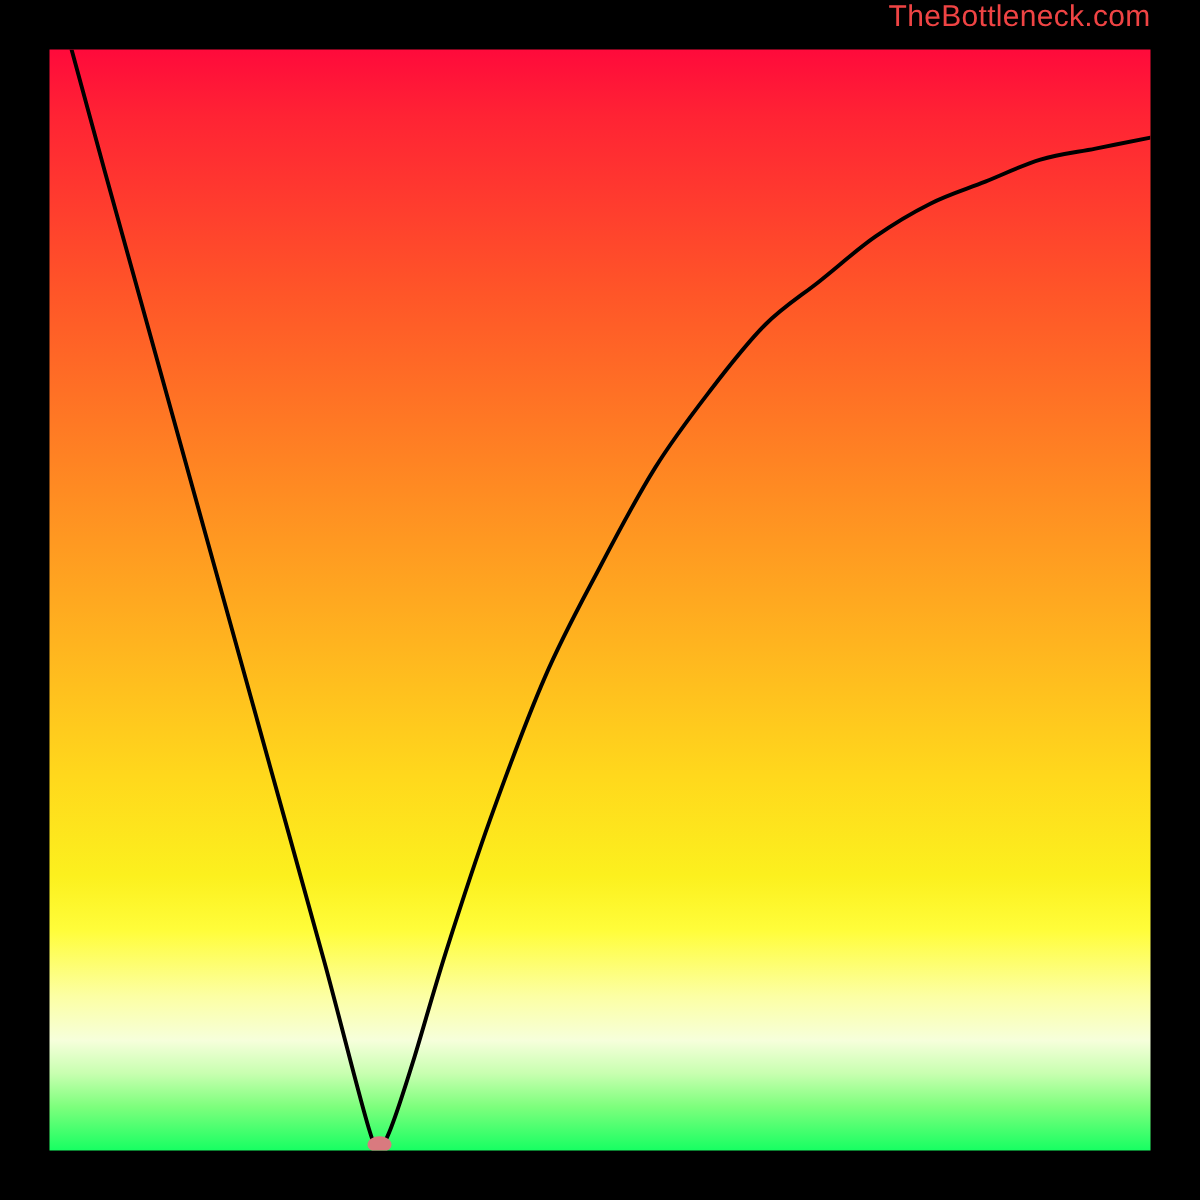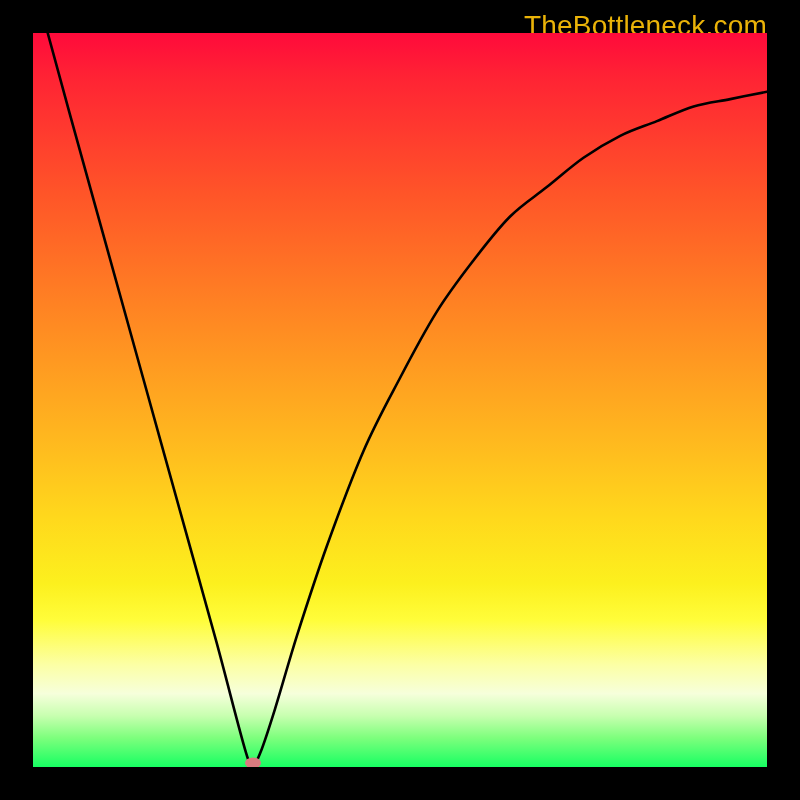--- a/index.html
+++ b/index.html
@@ -38,24 +38,24 @@
       #fffd3a 80%,
       #fcffa4 86%,
       #f6ffdb 90%,
       #c8ffb0 93%,
       #7eff7d 96%,
       #17ff62 100%
     );
   }
   .watermark {
     position: absolute;
-    top: 10px;
+    top: 0;
     right: 33px;
-    color: #eab308;
-    font-size: 28px;
+    color: #ef4444;
+    font-size: 20px;
     font-weight: 500;
     letter-spacing: 0.2px;
   }
   svg.curve {
     position: absolute;
     top: 0;
     left: 0;
     width: 734px;
     height: 734px;
   }

